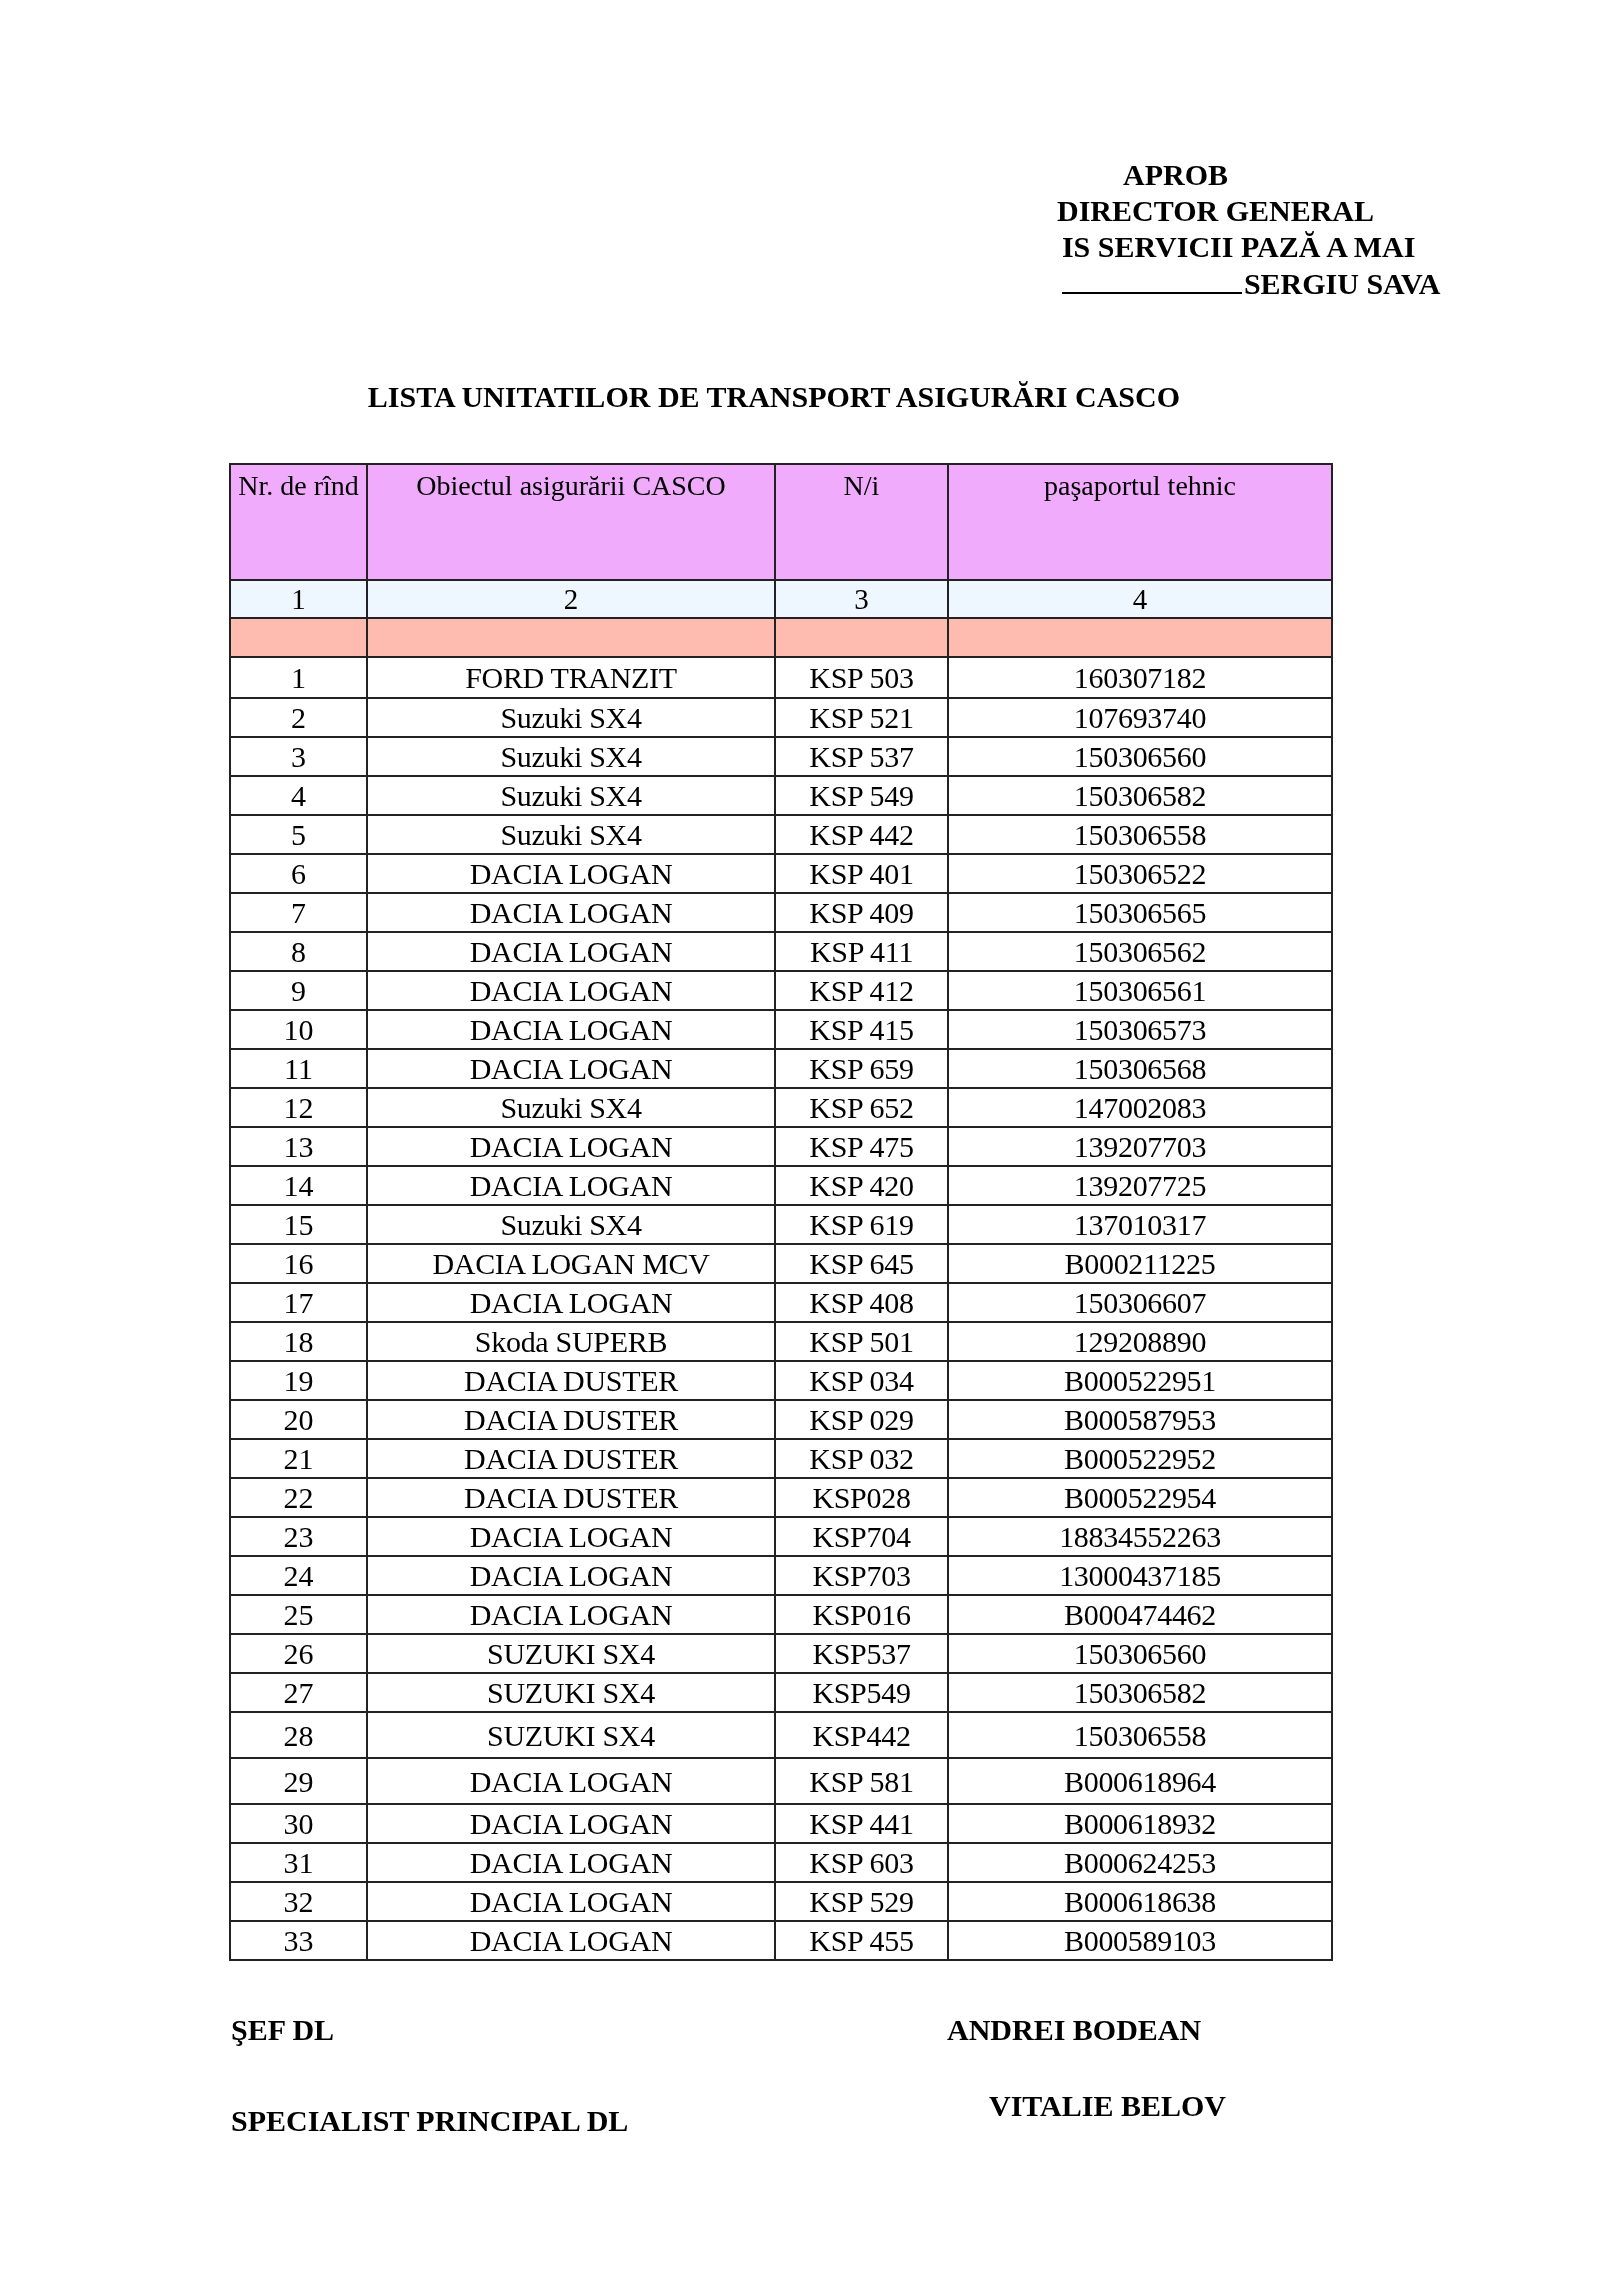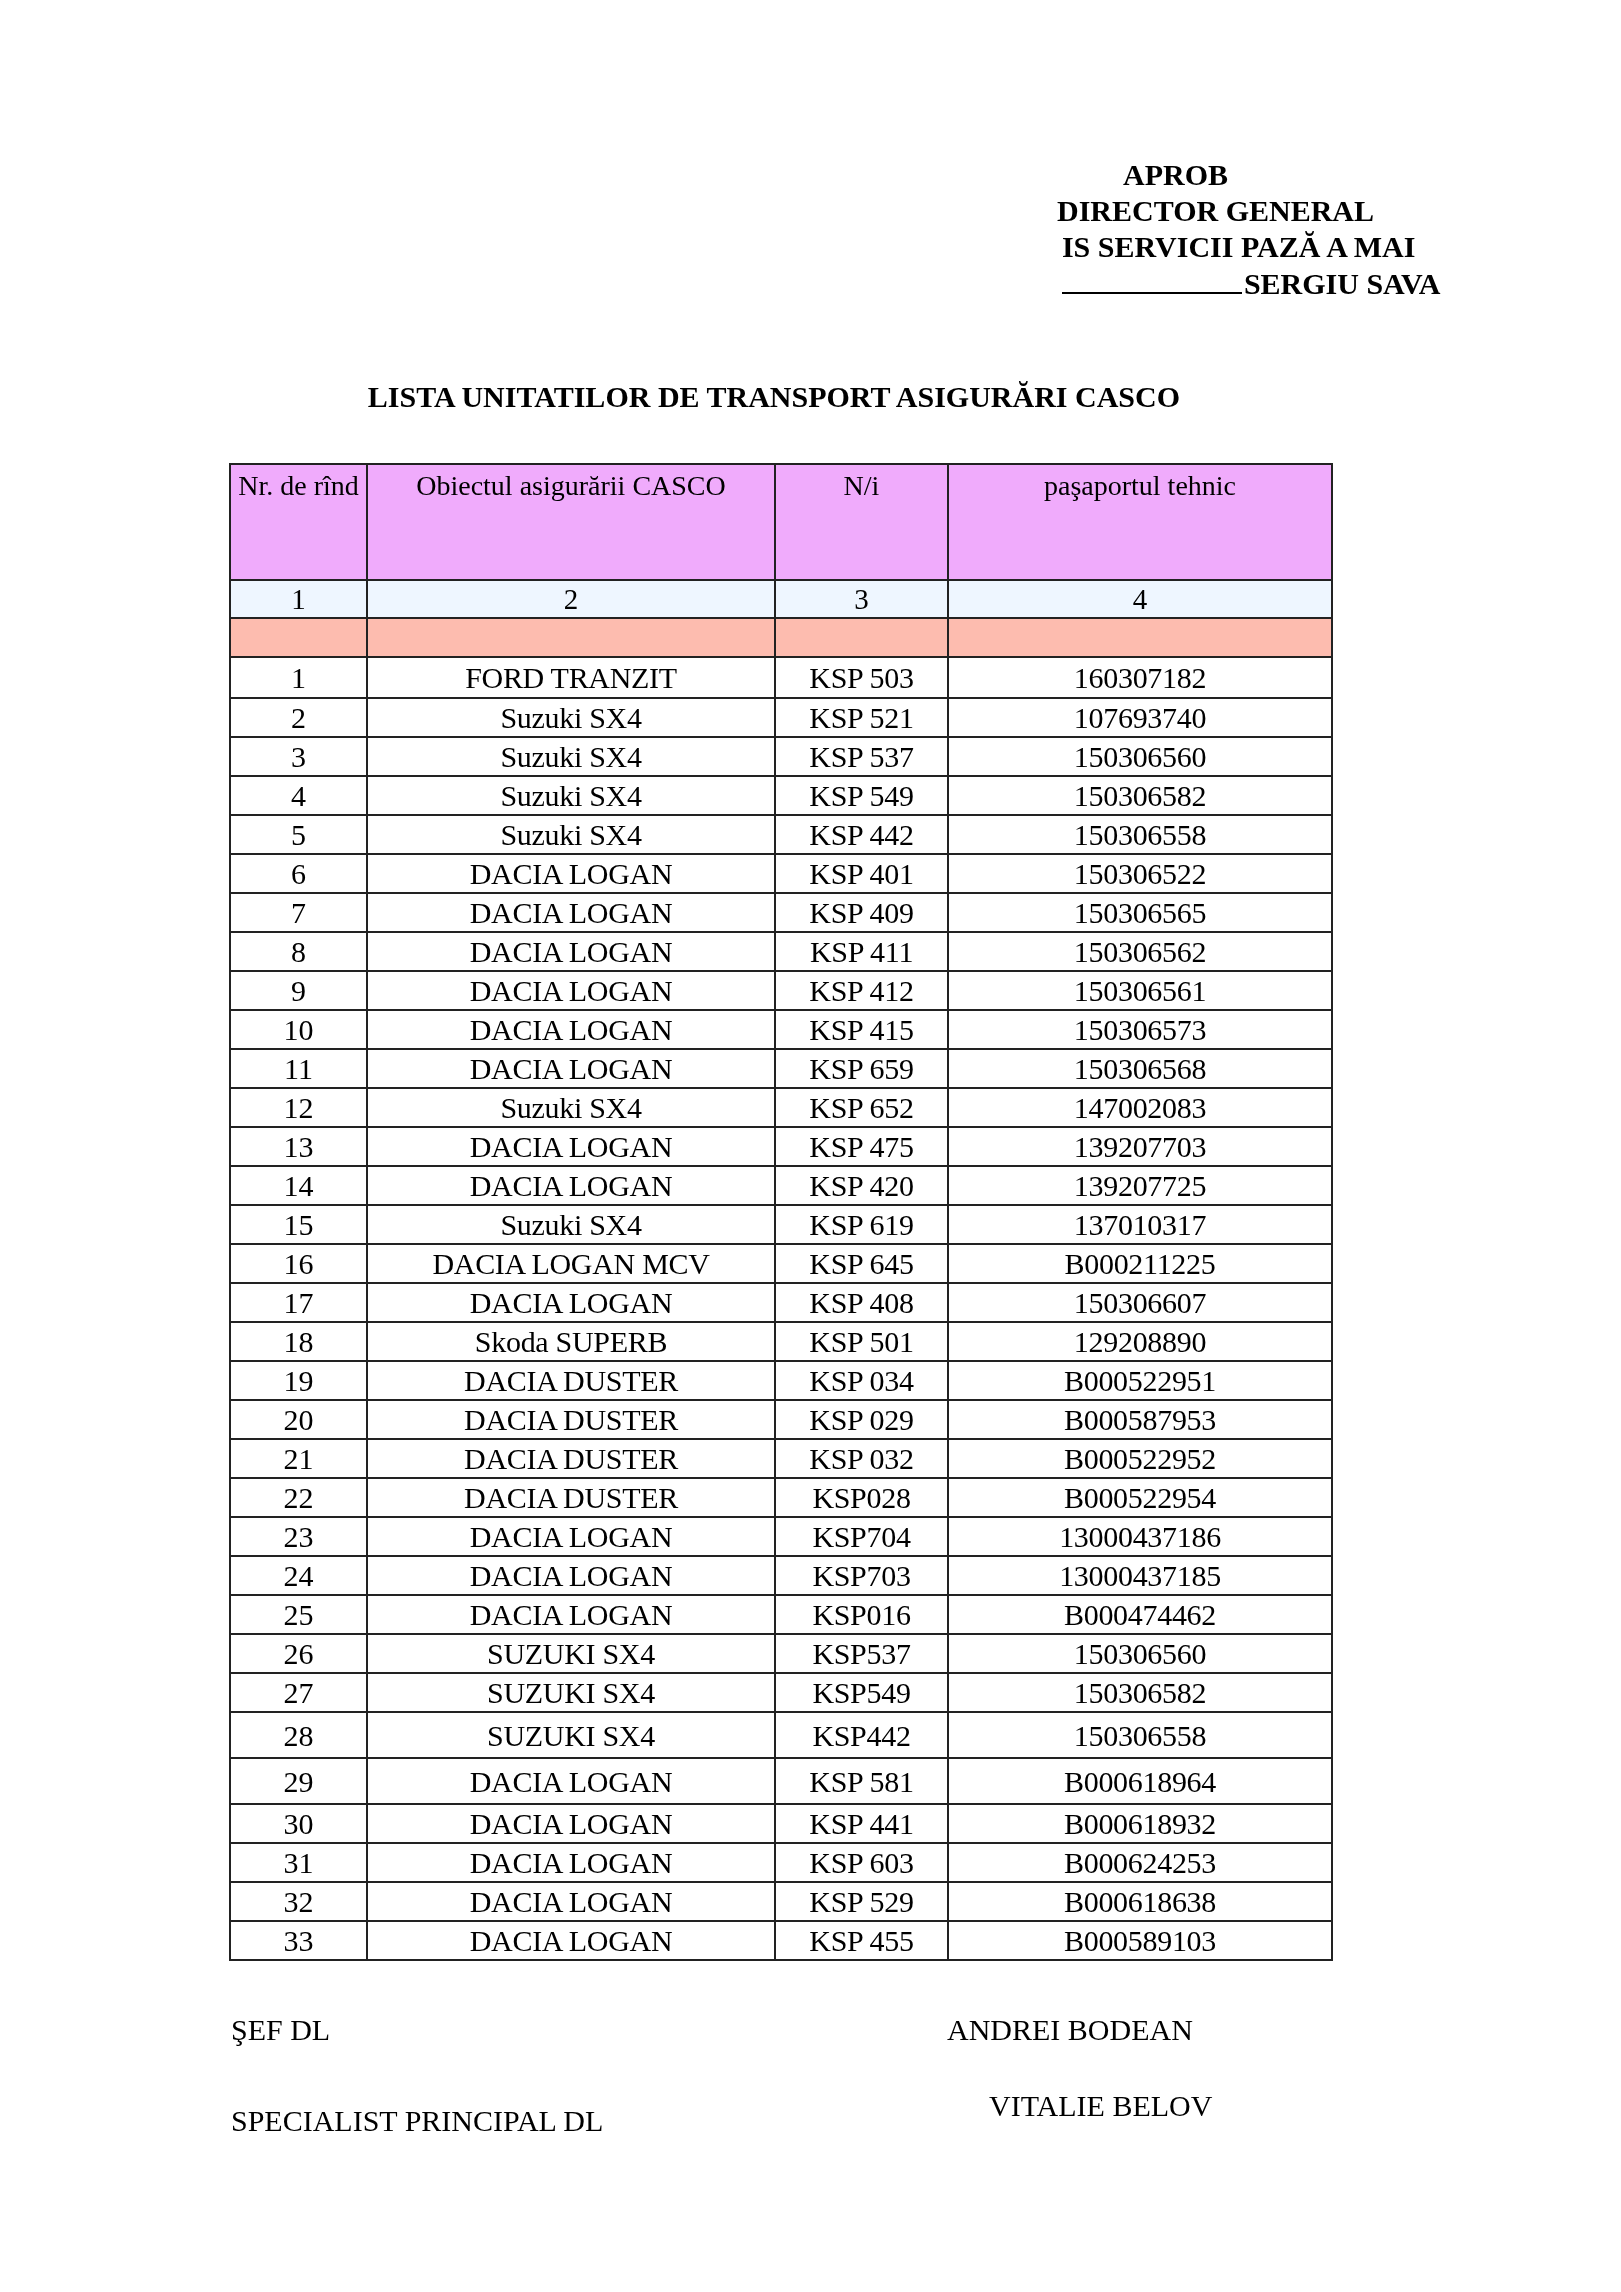--- a/index.html
+++ b/index.html
@@ -42,21 +42,21 @@
     height: 112px; vertical-align: top; background: #f0abfc; line-height: 37px;
     padding-top: 2px; white-space: normal; font-size: 28px;
   }
   tr.nums td { height: 36px; background: #eef6ff; font-size: 29px; }
   tr.band td { height: 37px; background: #fdbcaf; }
   tr.row td { height: 37px; line-height: 35px; }
   tr.row td.model, tr.row td.plate, tr.row td.pass { letter-spacing: -0.3px; }
   tr.row.tall td { height: 44px; }
   tr.row.first td { height: 39px; }
   .footer-line {
-    position: absolute; font-weight: normal; font-size: 30px;
+    position: absolute; font-weight: bold; font-size: 30px;
   }
 </style>
 </head>
 <body>
 
 <div class="approve">
   <div class="l1">APROB</div>
   <div class="l2">DIRECTOR GENERAL</div>
   <div class="l3">IS SERVICII PAZĂ A MAI</div>
   <div class="l4"><span class="sig-line"></span><span>SERGIU SAVA</span></div>
@@ -221,21 +221,21 @@
       <tr class="row">
         <td class="row-number">22</td>
         <td class="model">DACIA DUSTER</td>
         <td class="plate">KSP028</td>
         <td class="pass">B000522954</td>
       </tr>
       <tr class="row">
         <td class="row-number">23</td>
         <td class="model">DACIA LOGAN</td>
         <td class="plate">KSP704</td>
-        <td class="pass">13000437186</td>
+        <td class="pass">18834552263</td>
       </tr>
       <tr class="row">
         <td class="row-number">24</td>
         <td class="model">DACIA LOGAN</td>
         <td class="plate">KSP703</td>
         <td class="pass">13000437185</td>
       </tr>
       <tr class="row">
         <td class="row-number">25</td>
         <td class="model">DACIA LOGAN</td>

